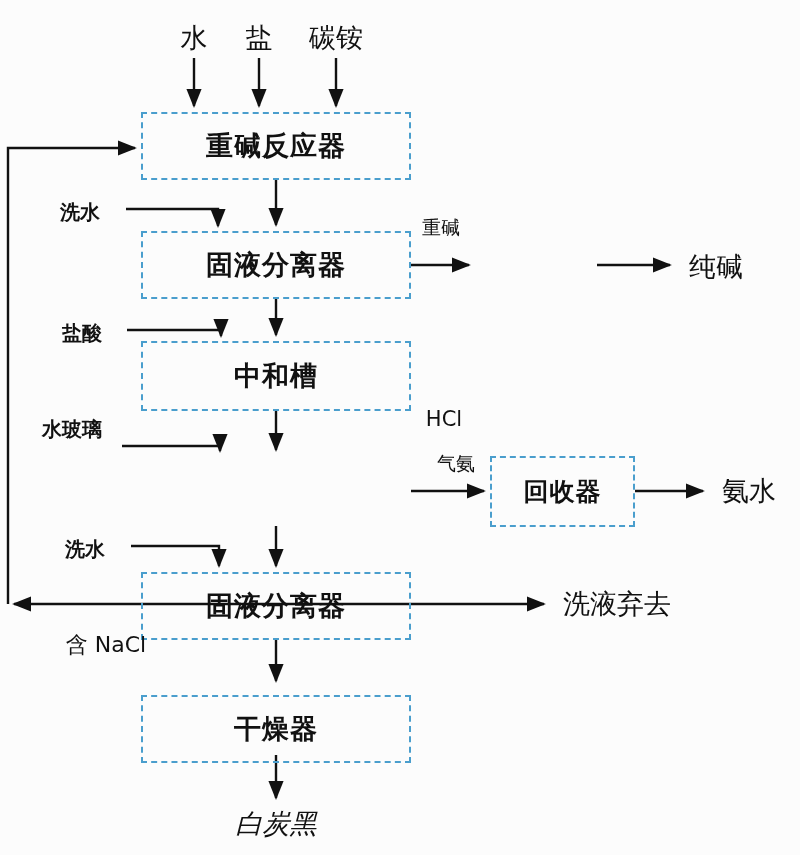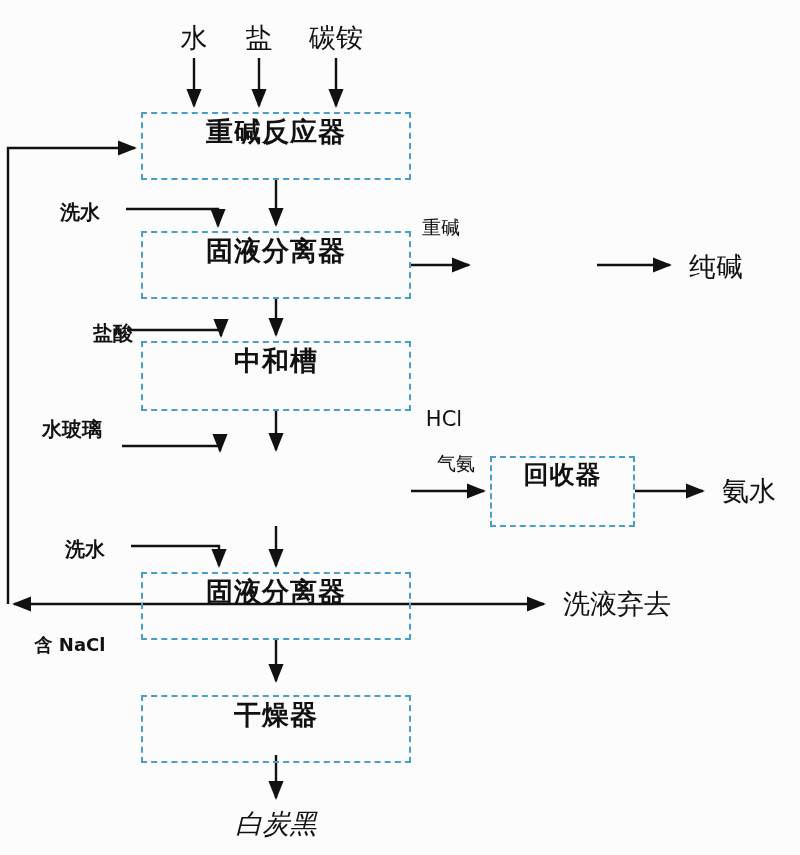--- a/index.html
+++ b/index.html
@@ -25,21 +25,21 @@
     width: 800px;
     height: 855px;
     pointer-events: none;
   }
   .unit {
     position: absolute;
     box-sizing: border-box;
     border: 2.5px dashed #4a9ecd;
     background: transparent;
     display: flex;
-    align-items: flex-start;
+    align-items: center;
     justify-content: center;
   }
   .unit-label {
     font-weight: bold;
     color: #111111;
     letter-spacing: 1px;
     white-space: nowrap;
   }
   .unit-main .unit-label { font-size: 27px; }
   .unit-side .unit-label { font-size: 25px; }
@@ -47,21 +47,21 @@
   .io-label {
     position: absolute;
     white-space: nowrap;
     color: #111111;
     transform: translate(-50%, -50%);
   }
   .io-top   { font-size: 27px; font-weight: normal; }
   .io-left  { font-size: 20px; font-weight: bold; }
   .io-right { font-size: 27px; font-weight: normal; }
   .io-small { font-size: 19px; font-weight: normal; }
-  .io-nacl  { font-size: 18px; font-weight: bold; }
+  .io-nacl  { font-size: 22px; font-weight: normal; margin-left: 36px; }
   .io-hcl   { font-size: 21px; font-weight: normal; }
 </style>
 </head>
 <body>
 
 <div id="canvas">
 
   <svg class="wires" viewBox="0 0 800 855" xmlns="http://www.w3.org/2000/svg">
     <defs>
       <marker id="arrow" markerWidth="9" markerHeight="9" refX="7.2" refY="3.2" orient="auto" markerUnits="strokeWidth">
@@ -123,21 +123,21 @@
 
   <div class="unit unit-side" style="left:490px; top:456px; width:145px; height:71px;">
     <span class="unit-label">回收器</span>
   </div>
 
   <div class="io-label io-top" style="left:194px; top:38px;">水</div>
   <div class="io-label io-top" style="left:259px; top:38px;">盐</div>
   <div class="io-label io-top" style="left:336px; top:38px;">碳铵</div>
 
   <div class="io-label io-left" style="left:80px; top:212px;">洗水</div>
-  <div class="io-label io-left" style="left:82px; top:333px;margin-left:31px;">盐酸</div>
+  <div class="io-label io-left" style="left:82px; top:333px;">盐酸</div>
   <div class="io-label io-left" style="left:72px; top:429px;">水玻璃</div>
   <div class="io-label io-left" style="left:85px; top:549px;">洗水</div>
 
   <div class="io-label io-small" style="left:441px; top:228px;text-align:center;">重碱</div>
   <div class="io-label io-hcl" style="left:444px; top:419px;">HCl</div>
   <div class="io-label io-small" style="left:456px; top:464px;">气氨</div>
   <div class="io-label io-nacl" style="left:70px; top:645px;">含 NaCl</div>
 
   <div class="io-label io-right" style="left:716px; top:267px;">纯碱</div>
   <div class="io-label io-right" style="left:749px; top:491px;">氨水</div>

